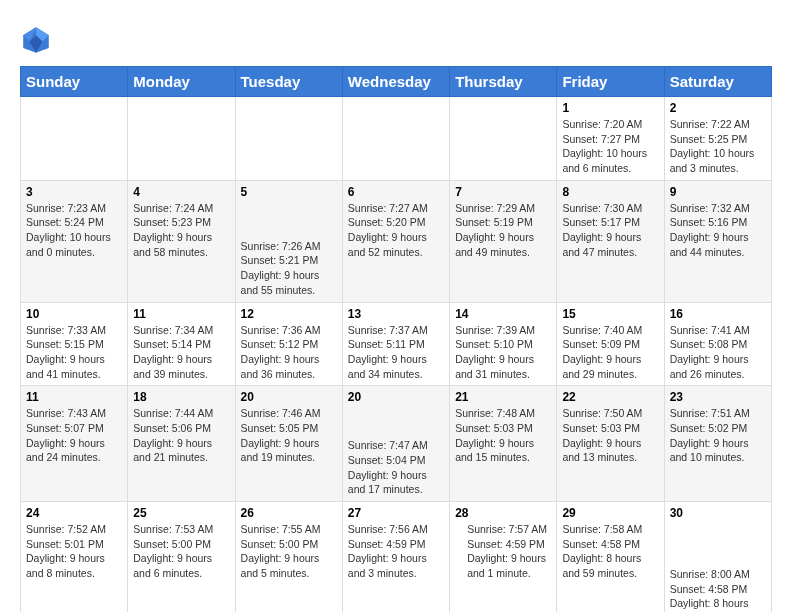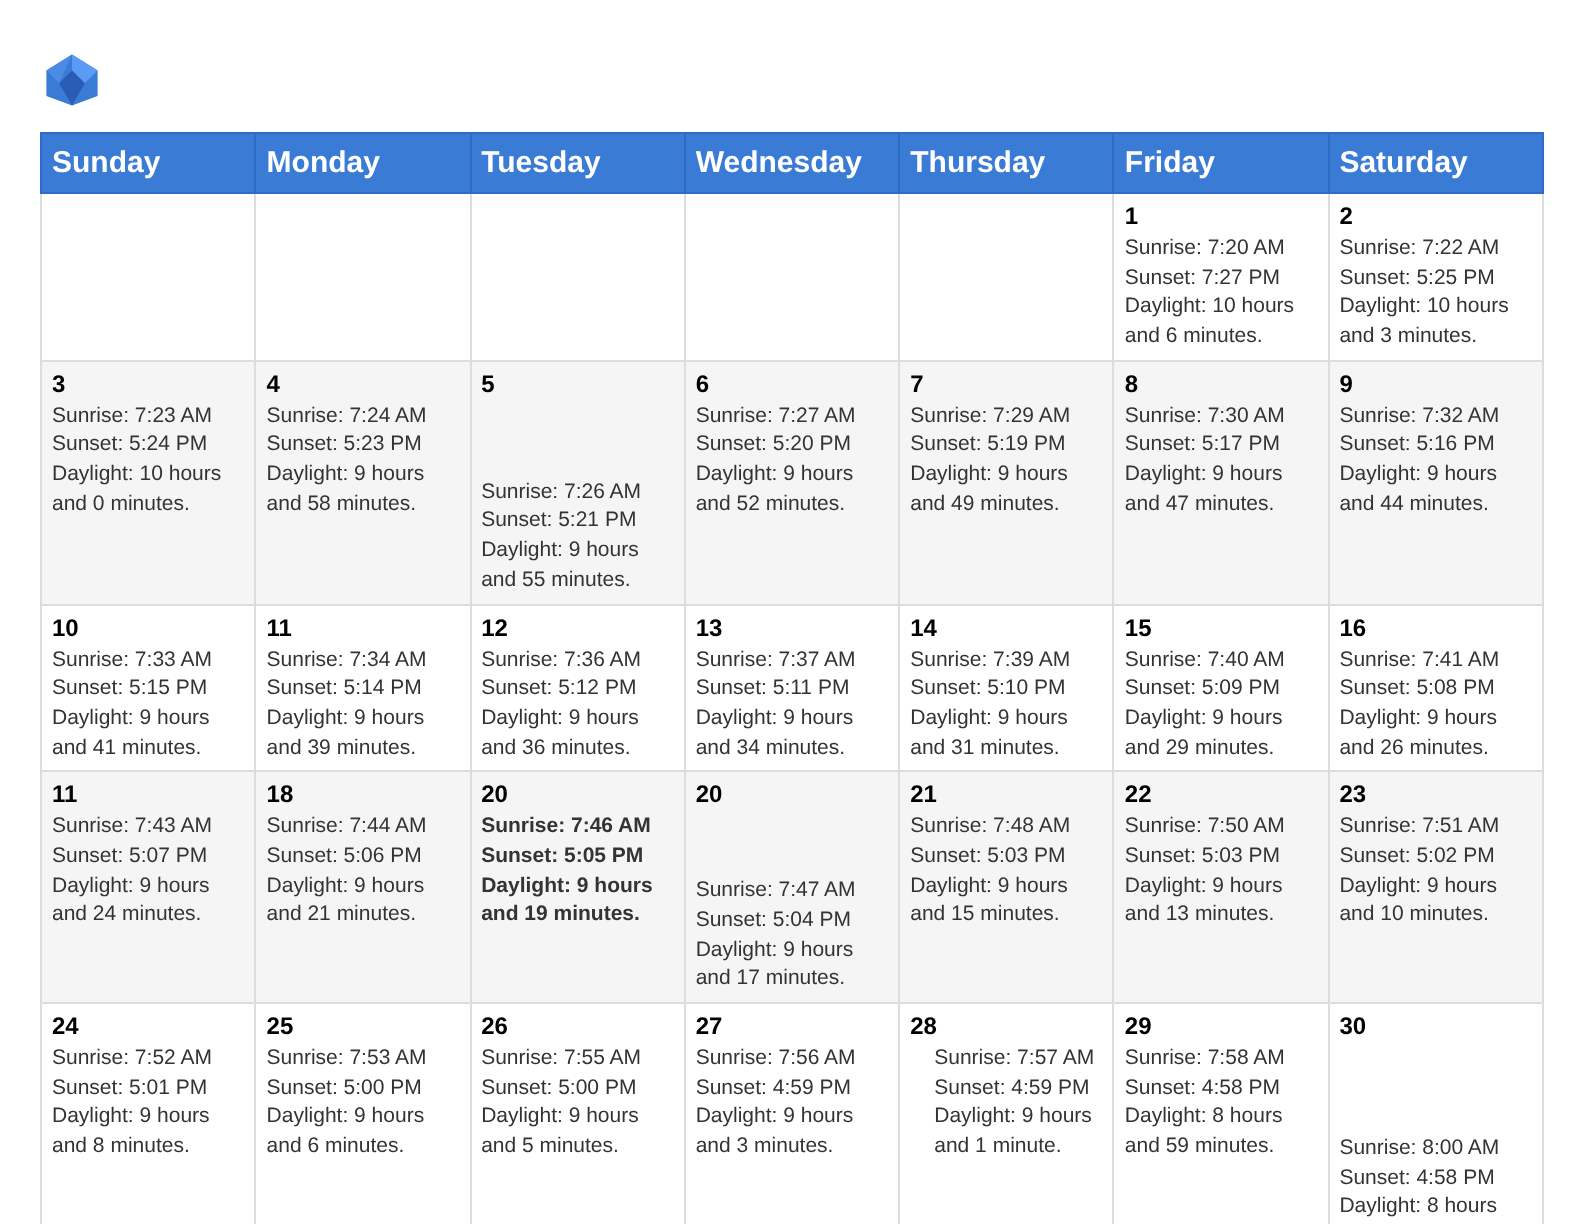--- a/index.html
+++ b/index.html
@@ -265,21 +265,21 @@
           </td>
           <td>
             <span class="day-num">18</span>
             <div class="day-info" style="white-space: pre-line;">Sunrise: 7:44 AM
 Sunset: 5:06 PM
 Daylight: 9 hours
 and 21 minutes.</div>
           </td>
           <td>
             <span class="day-num">20</span>
-            <div class="day-info" style="white-space: pre-line; font-weight: bold;">Sunrise: 7:46 AM
+            <div class="day-info" style="white-space: pre-line;">Sunrise: 7:46 AM
 Sunset: 5:05 PM
 Daylight: 9 hours
 and 19 minutes.</div>
           </td>
           <td>
             <span class="day-num">20</span>
             <div class="day-info" style="white-space: pre-line; margin-top: 34px;">Sunrise: 7:47 AM
 Sunset: 5:04 PM
 Daylight: 9 hours
 and 17 minutes.</div>

